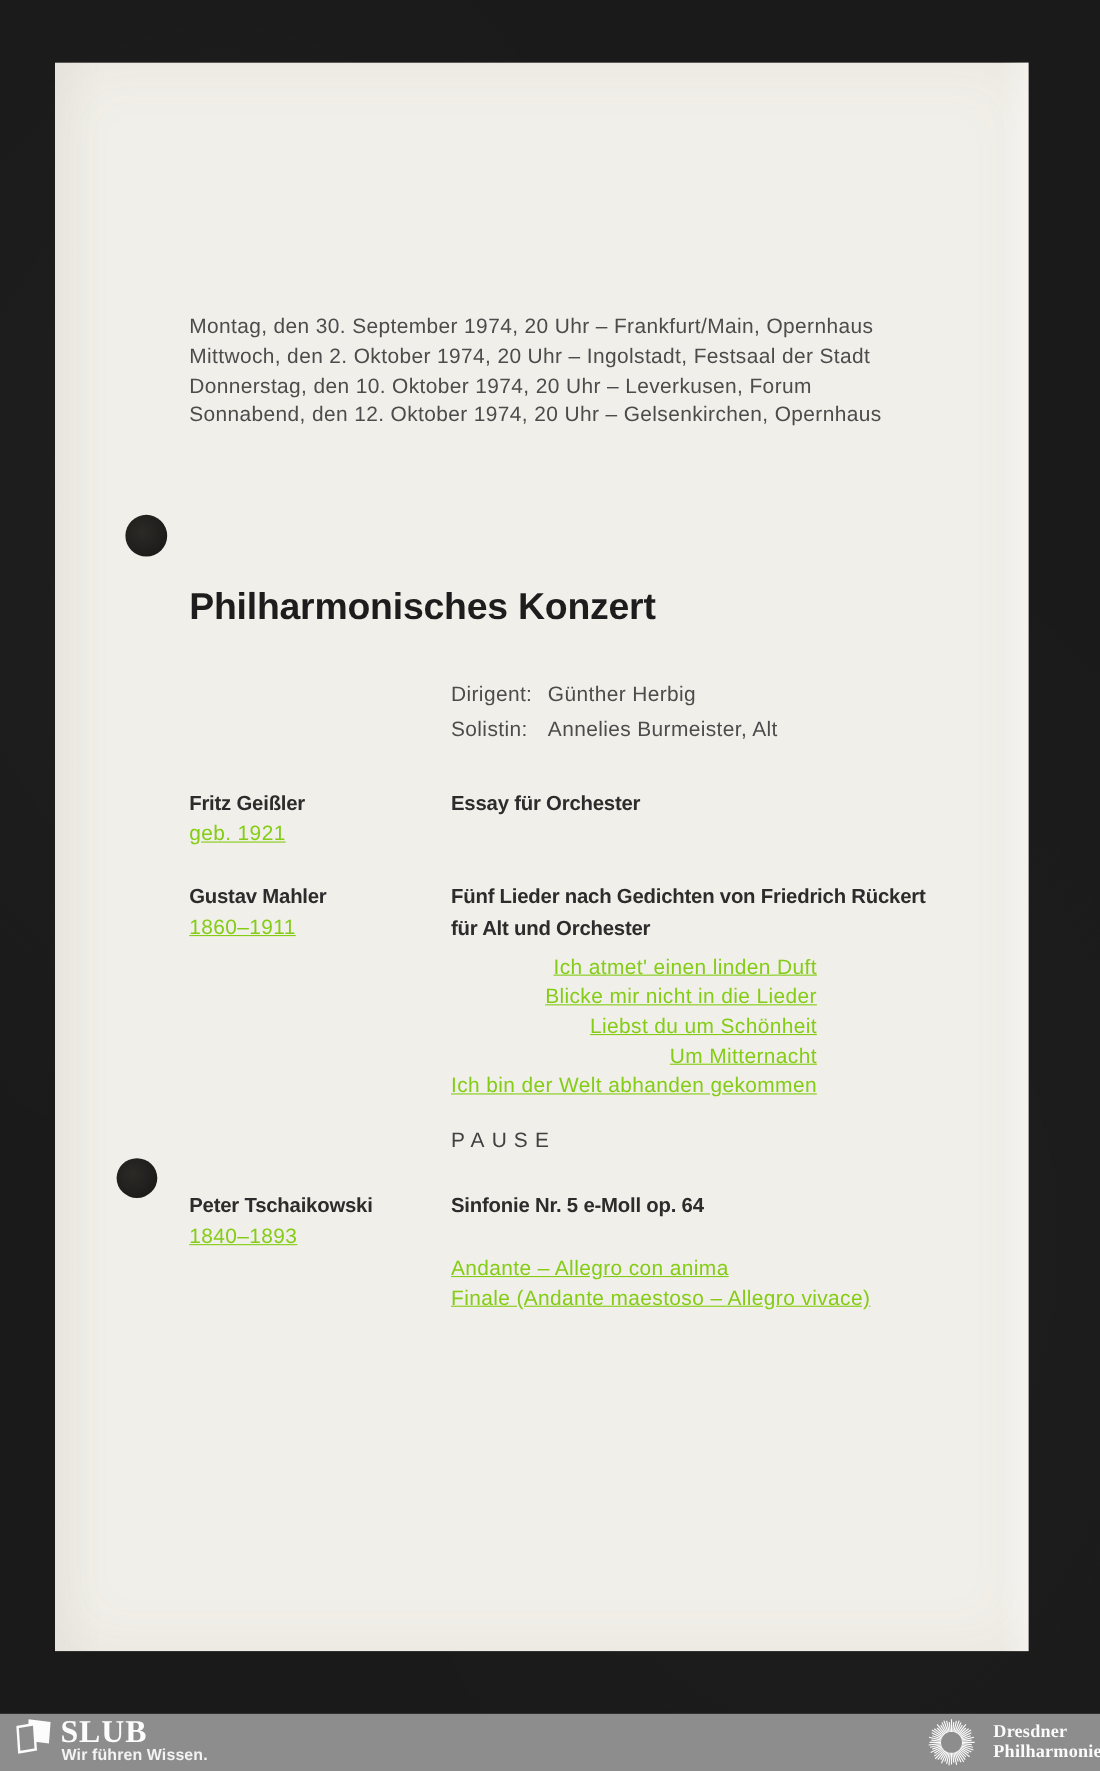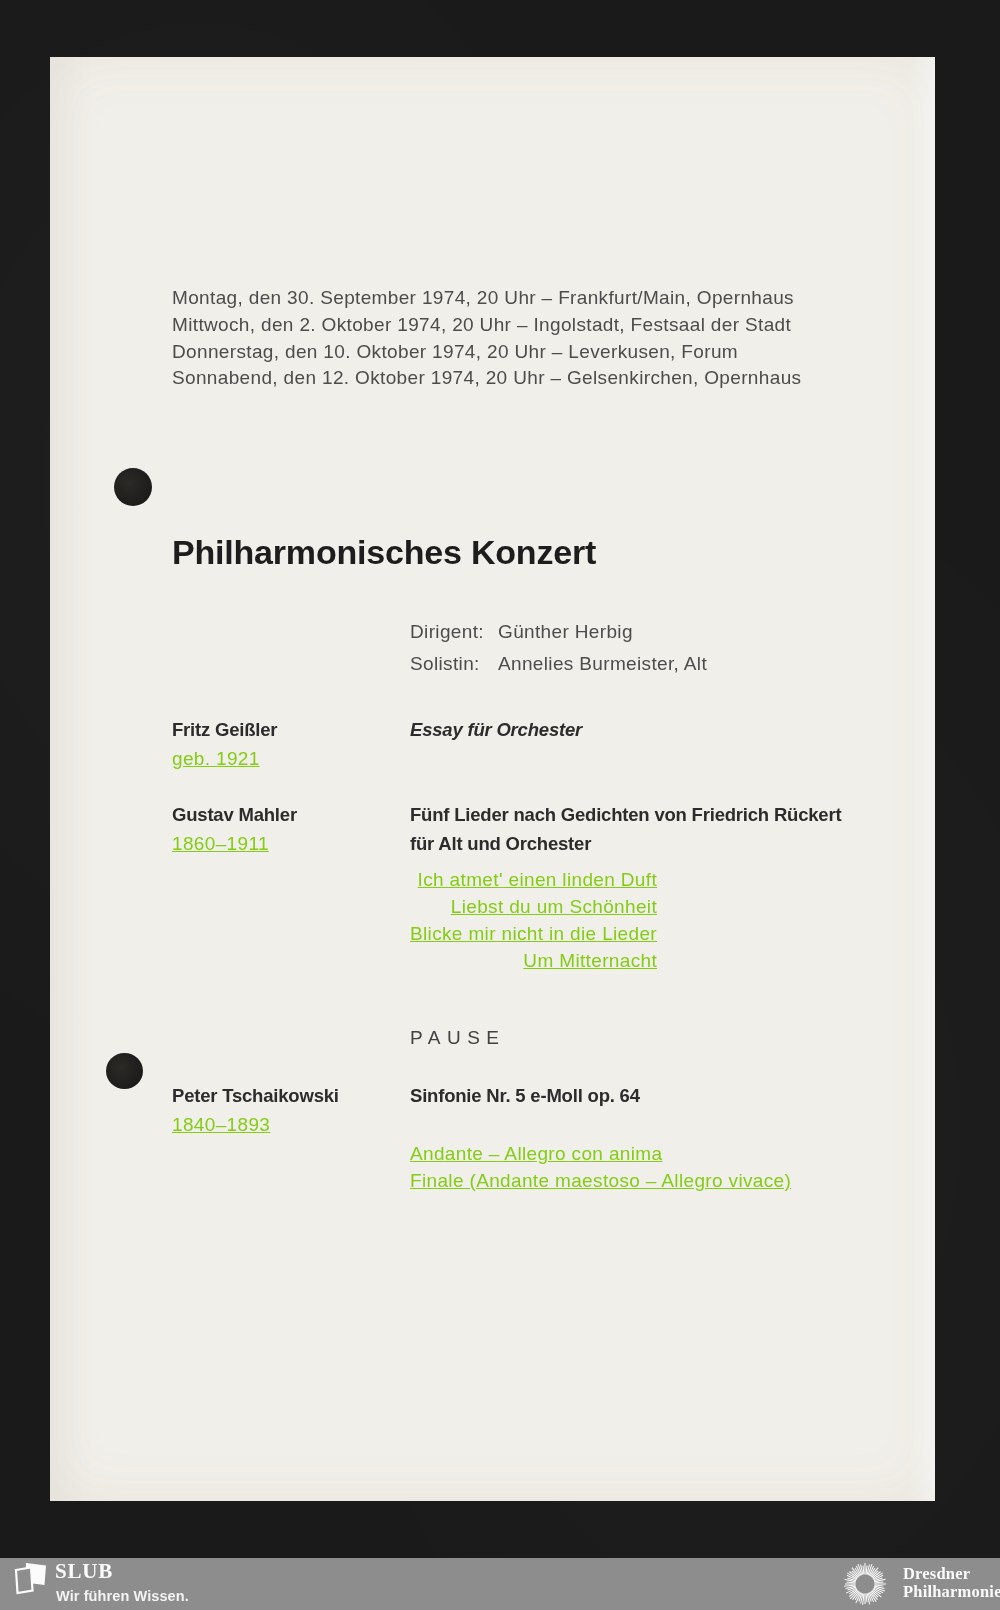--- a/index.html
+++ b/index.html
@@ -52,21 +52,21 @@
     left:410px; top:1027px; font-size:19px; letter-spacing:6.5px;
     color:#414141; white-space:nowrap;
   }
 
   .footer-bar {
     position:absolute; left:0; top:1558px; width:1000px; height:52px;
     background: var(--footer-bar, #8d8d8d);
   }
   .slub-wordmark {
     left:55px; top:1559px; font-family:"Liberation Serif", serif;
-    font-weight:bold; font-size:21px; letter-spacing:0.8px; color:#fcfcfc;
+    font-weight:bold; font-size:29px; letter-spacing:0.8px; color:#fcfcfc;
   }
   .slub-tagline {
     left:56px; top:1588px; font-size:14.5px; font-weight:bold; color:#f3f3f3;
     letter-spacing:0.1px;
   }
   .book-icon { left:13px; top:1562px; width:36px; height:33px; }
   .sunburst-icon { left:842px; top:1561px; width:46px; height:46px; }
   .phil-text {
     left:903px; top:1565px; font-family:"Liberation Serif", serif;
     font-size:16.5px; line-height:17.8px; font-weight:bold;
@@ -97,37 +97,38 @@
   </div>
   <div>
     <span class="credit-label">Solistin:</span><span>Annelies Burmeister, Alt</span>
   </div>
 </div>
 
 <div class="abs pairs" style="left:172px; top:716px;">
   <div class="boldtxt">Fritz Geißler</div>
   <div class="light">geb. 1921</div>
 </div>
-<div class="abs pairs" style="left:410px; top:716px;font-style:italic;">
+<div class="abs pairs" style="left:410px; top:716px;">
   <div class="boldtxt">Essay für Orchester</div>
 </div>
 
 <div class="abs pairs" style="left:172px; top:801px;">
   <div class="boldtxt">Gustav Mahler</div>
   <div class="light">1860–1911</div>
 </div>
 <div class="abs pairs" style="left:410px; top:801px;">
   <div class="boldtxt">Fünf Lieder nach Gedichten von Friedrich Rückert</div>
   <div class="boldtxt">für Alt und Orchester</div>
 </div>
 <div class="abs movements" style="left:410px; top:866px;text-align:right;">
   <div class="light">Ich atmet' einen linden Duft</div>
+  <div class="light">Blicke mir nicht in die Lieder</div>
   <div class="light">Liebst du um Schönheit</div>
-  <div class="light">Blicke mir nicht in die Lieder</div>
   <div class="light">Um Mitternacht</div>
+  <div class="light">Ich bin der Welt abhanden gekommen</div>
 </div>
 
 <div class="abs pause">PAUSE</div>
 
 <div class="abs pairs" style="left:172px; top:1082px;">
   <div class="boldtxt">Peter Tschaikowski</div>
   <div class="light">1840–1893</div>
 </div>
 <div class="abs pairs" style="left:410px; top:1082px;">
   <div class="boldtxt">Sinfonie Nr. 5 e-Moll op. 64</div>

